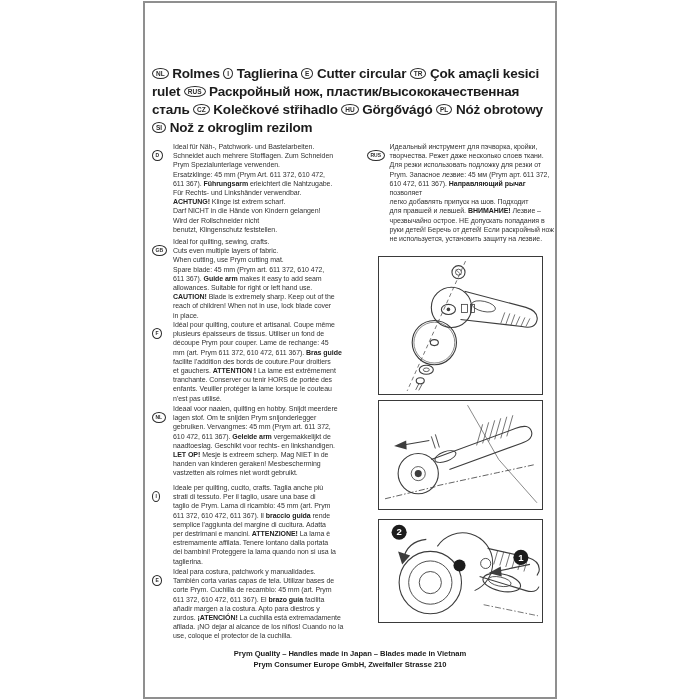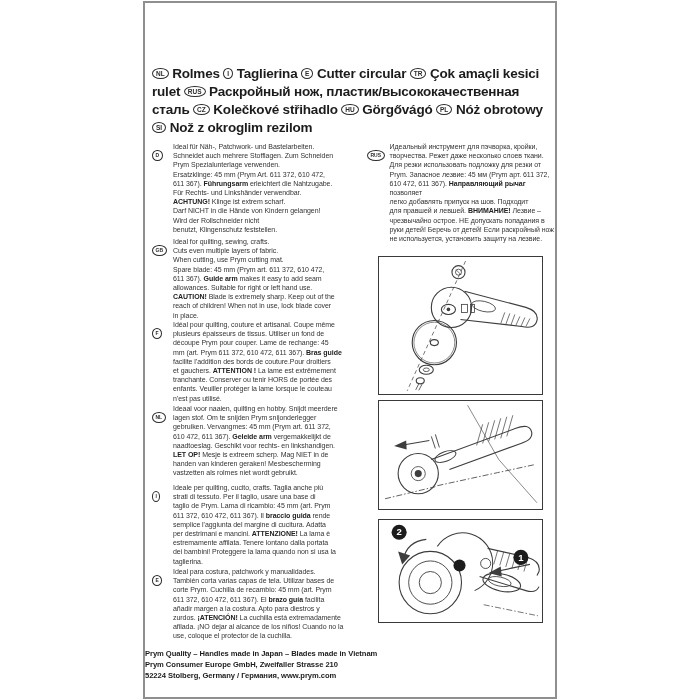--- a/index.html
+++ b/index.html
@@ -35,21 +35,21 @@
   }
   .col-left .ptext{width:194px;}
   .col-right-text .ptext{width:170px;}
   .b{font-weight:bold;color:#222;}
   .figbox{
     position:absolute;border:1.5px solid #3a3a3a;background:#fff;
     box-sizing:border-box;
   }
   .figbox svg{display:block;width:100%;height:100%;}
   .footer{
-    position:absolute;left:0;top:645px;width:100%;
+    position:absolute;left:0;top:645px;width:100%;text-align:center;
     font-weight:bold;font-size:7.6px;line-height:11px;color:#1c1c1c;
     letter-spacing:-0.05px;
   }
   svg text{font-family:"Liberation Sans", sans-serif;}
 </style>
 </head>
 <body>
 
 <div class="sheet">
 
@@ -251,16 +251,15 @@
           <circle cx="141" cy="37" r="7.5" fill="#1c1c1c" stroke="none"></circle>
           <text x="141" y="40.2" text-anchor="middle" font-size="9.5" font-weight="bold" fill="#ffffff" stroke="none">1</text>
         </g>
       </g>
     </svg>
   </div>
 
   <div class="footer">
     <div>Prym Quality – Handles made in Japan – Blades made in Vietnam</div>
     <div>Prym Consumer Europe GmbH, Zweifaller Strasse 210</div>
-    <div>52224 Stolberg, Germany / Германия, www.prym.com</div>
   </div>
 
 </div>
 
 </body></html>

